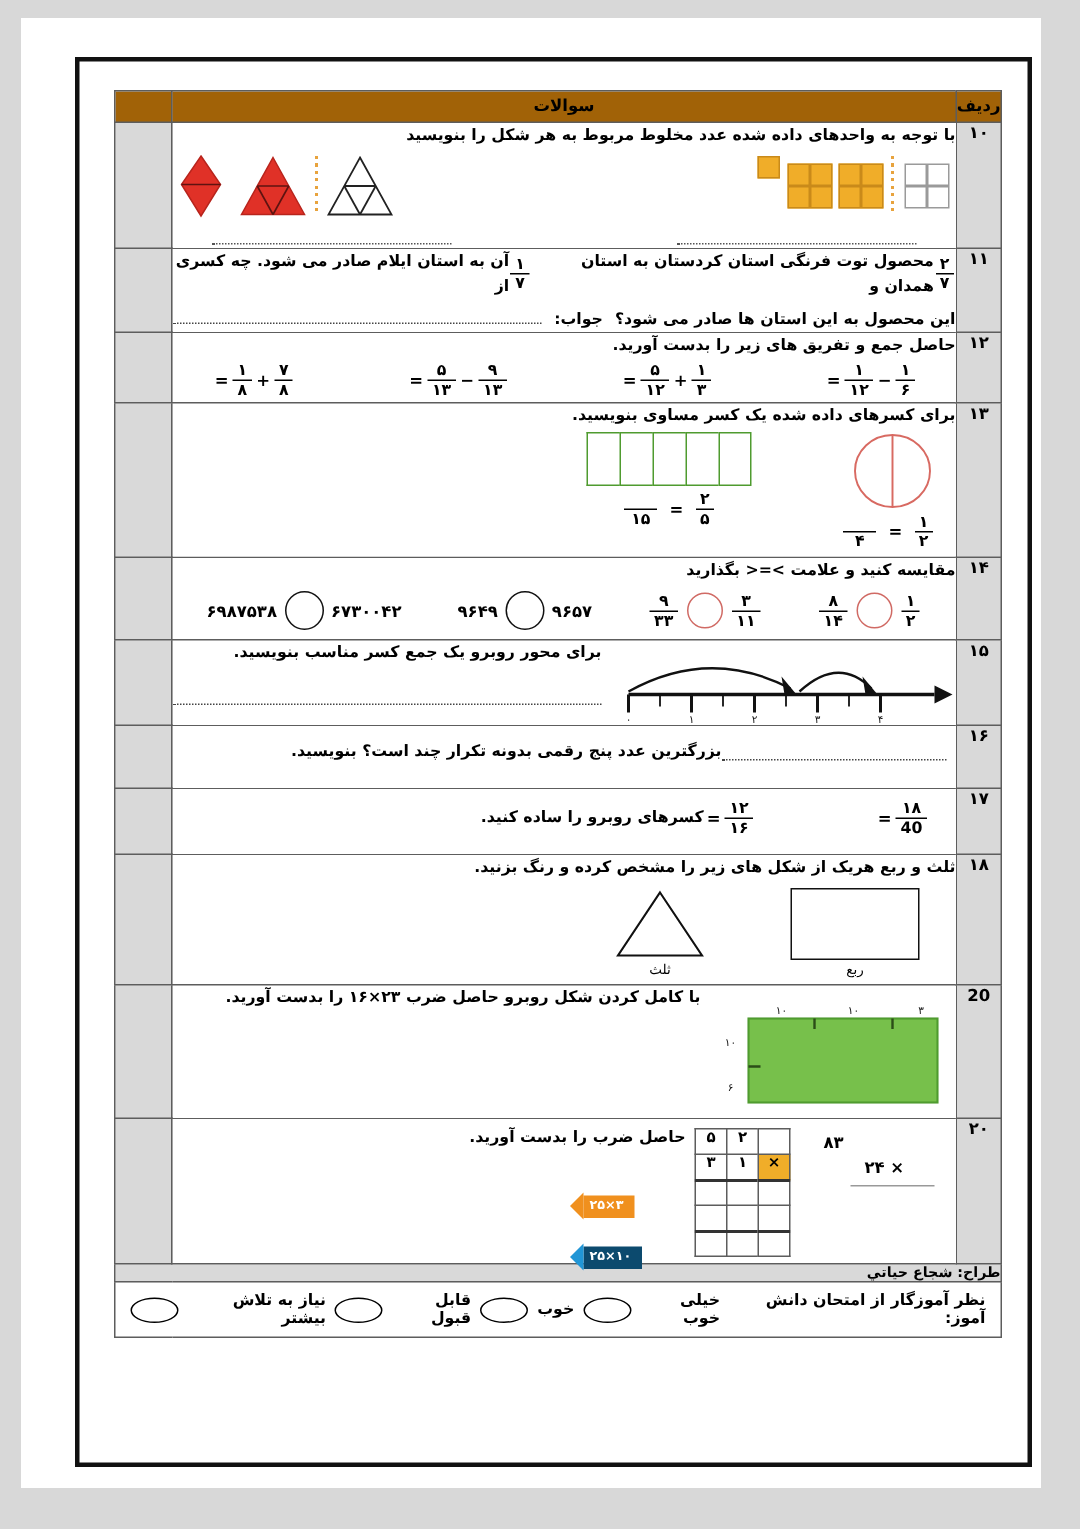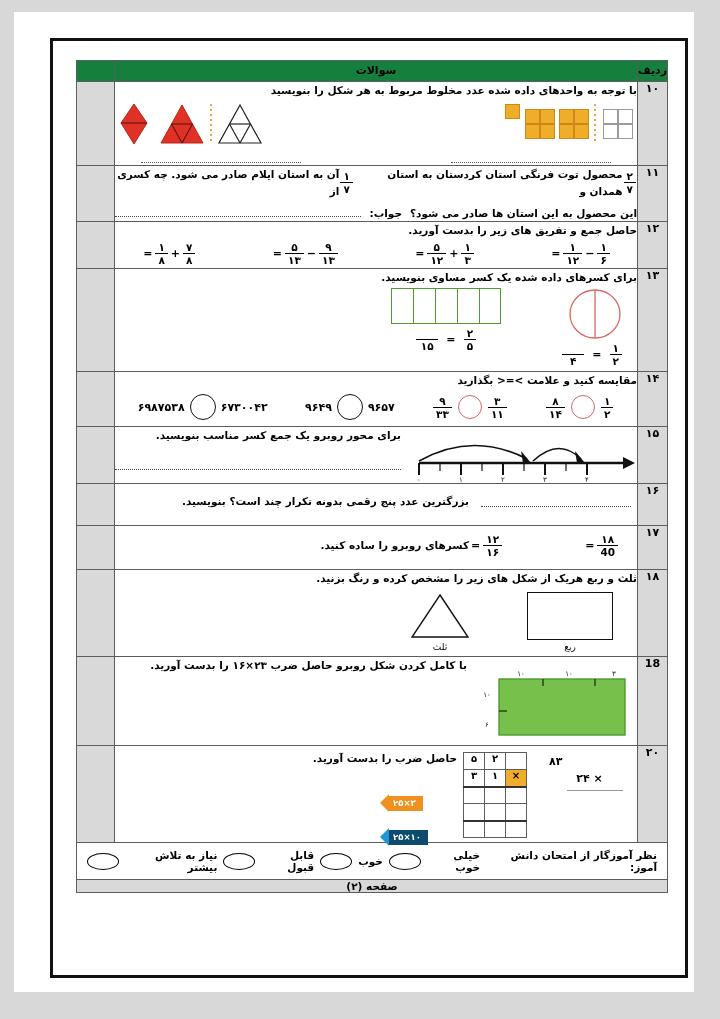--- a/index.html
+++ b/index.html
@@ -32,21 +32,21 @@
   }
   table.sheet td,table.sheet th{
     border:1px solid #5d5d5d;
     box-sizing:border-box;
     padding:0;
     vertical-align:top;
   }
   .col-row{width:30px;}
   .col-score{width:38px;}
   .hdr{
-    background:#15803d;
+    background:#a16207;
     text-align:center;
     font-weight:bold;
     font-size:11px;
     height:20px;
     line-height:20px;
     color:#000;
   }
   .rownum{
     background:#d9d9d9;
     text-align:center;
@@ -431,21 +431,21 @@
             <div class="dots" style="width:100%;margin-top:16px;height:10px"></div>
           </div>
         </div>
       </td>
       <td class="scorecell"></td>
     </tr>
 
     <tr>
       <td class="rownum">۱۶</td>
       <td class="qcell" style="height:42px">
-        <div style="display:flex;align-items:center;height:34px;gap:12px">
+        <div style="display:flex;align-items:center;height:34px;">
           <div class="dots" style="width:150px;height:10px;margin-right:6px"></div>
           <div class="qtext" style="flex:1">بزرگترین عدد پنج رقمی بدونه تکرار چند است؟ بنویسید.</div>
         </div>
       </td>
       <td class="scorecell"></td>
     </tr>
 
     <tr>
       <td class="rownum">۱۷</td>
       <td class="qcell" style="height:44px">
@@ -486,21 +486,21 @@
               <polygon points="31,3 59,45 3,45" fill="#fff" stroke="#111" stroke-width="1.4"></polygon>
             </svg>
             <div class="label-s" style="margin-top:2px">ثلث</div>
           </div>
         </div>
       </td>
       <td class="scorecell"></td>
     </tr>
 
     <tr>
-      <td class="rownum">18</td>
+      <td class="rownum">20</td>
       <td class="qcell">
         <div style="display:flex;align-items:flex-start">
           <div style="flex:none;padding:10px 4px 6px 0">
             <svg width="160" height="72" viewBox="0 0 160 72">
               <rect x="26" y="12" width="126" height="56" fill="#77c04b" stroke="#4f9b2f" stroke-width="1.4"></rect>
               <line x1="70" y1="12" x2="70" y2="19" stroke="#2b4d18" stroke-width="1.6"></line>
               <line x1="122" y1="12" x2="122" y2="19" stroke="#2b4d18" stroke-width="1.6"></line>
               <line x1="26" y1="44" x2="34" y2="44" stroke="#2b4d18" stroke-width="1.6"></line>
               <text x="141" y="9" font-size="7" text-anchor="middle" fill="#111" font-family="DejaVu Sans">۳</text>
               <text x="96" y="9" font-size="7" text-anchor="middle" fill="#111" font-family="DejaVu Sans">۱۰</text>
@@ -567,35 +567,35 @@
             </div>
           </div>
           <div style="flex:1;padding:4px 6px 0 0">
             <div class="qtext">حاصل ضرب را بدست آورید.</div>
           </div>
         </div>
       </td>
       <td class="scorecell"></td>
     </tr>
 
+    <tr>
+      <td colspan="3" class="designer">طراح: شجاع حياتي</td>
+    </tr>
 
     <tr>
       <td colspan="3">
         <div class="evalrow">
           <span>نظر آموزگار از امتحان دانش آموز:</span>
           <span>خیلی خوب</span>
           <span class="oval"></span>
           <span>خوب</span>
           <span class="oval"></span>
           <span>قابل قبول</span>
           <span class="oval"></span>
           <span>نیاز به تلاش بیشتر</span>
           <span class="oval"></span>
         </div>
       </td>
     </tr>
 
-    <tr>
-      <td colspan="3" class="pagefoot">صفحه (۲)</td>
-    </tr>
   </tbody>
     </table>
 </div>
 
 </body></html>

